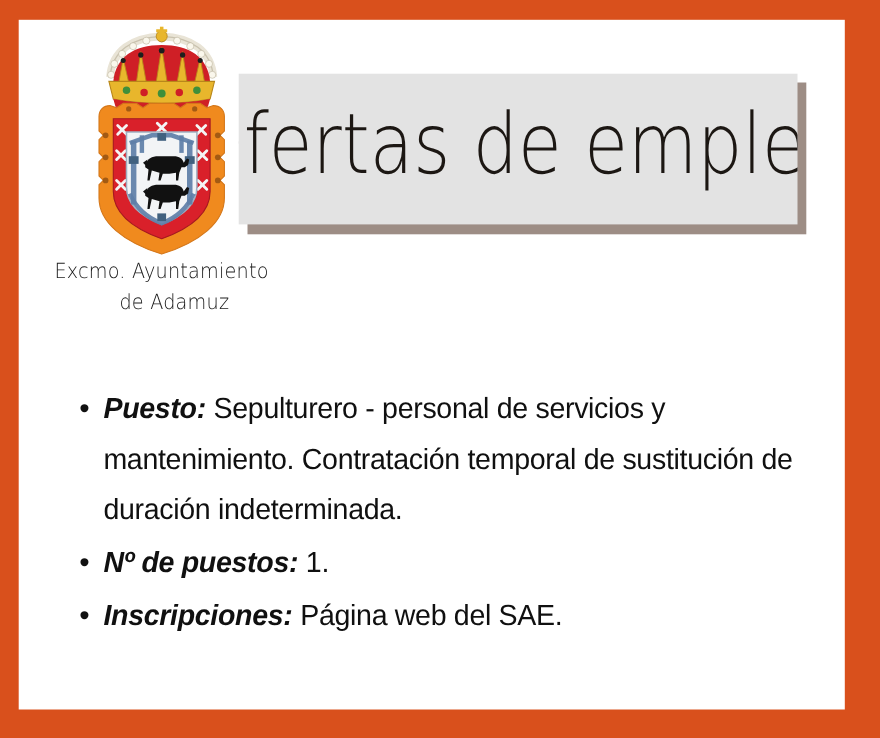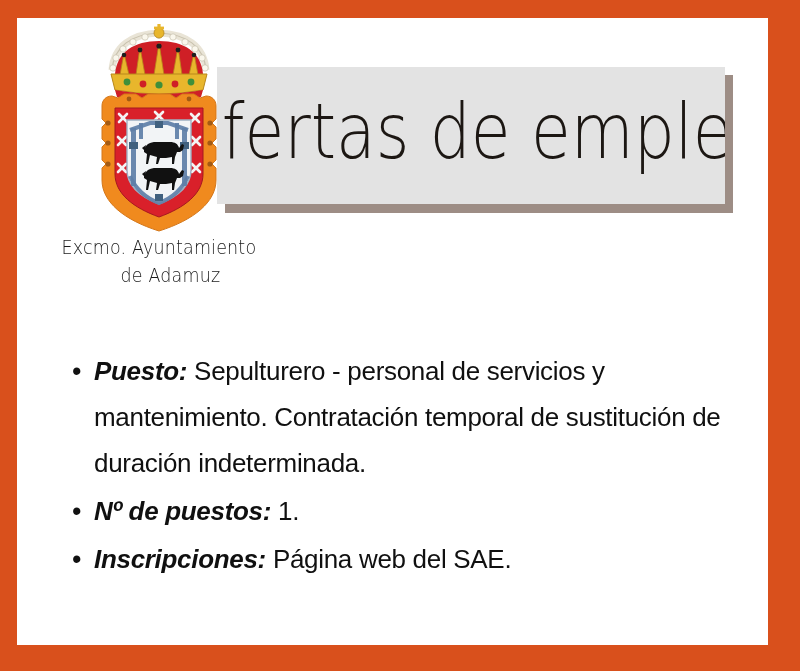--- a/index.html
+++ b/index.html
@@ -36,21 +36,21 @@
     position: absolute;
     left: 0;
     top: 0;
     width: 100%;
     height: 300px;
   }
 
   
   #crest-block {
     position: absolute;
-    left: 34px;
+    left: 22px;
     top: 6px;
     width: 215px;
   }
   #crest {
     display: block;
     margin: 0 auto;
     width: 150px;
     height: 208px;
   }
   #council-name {

